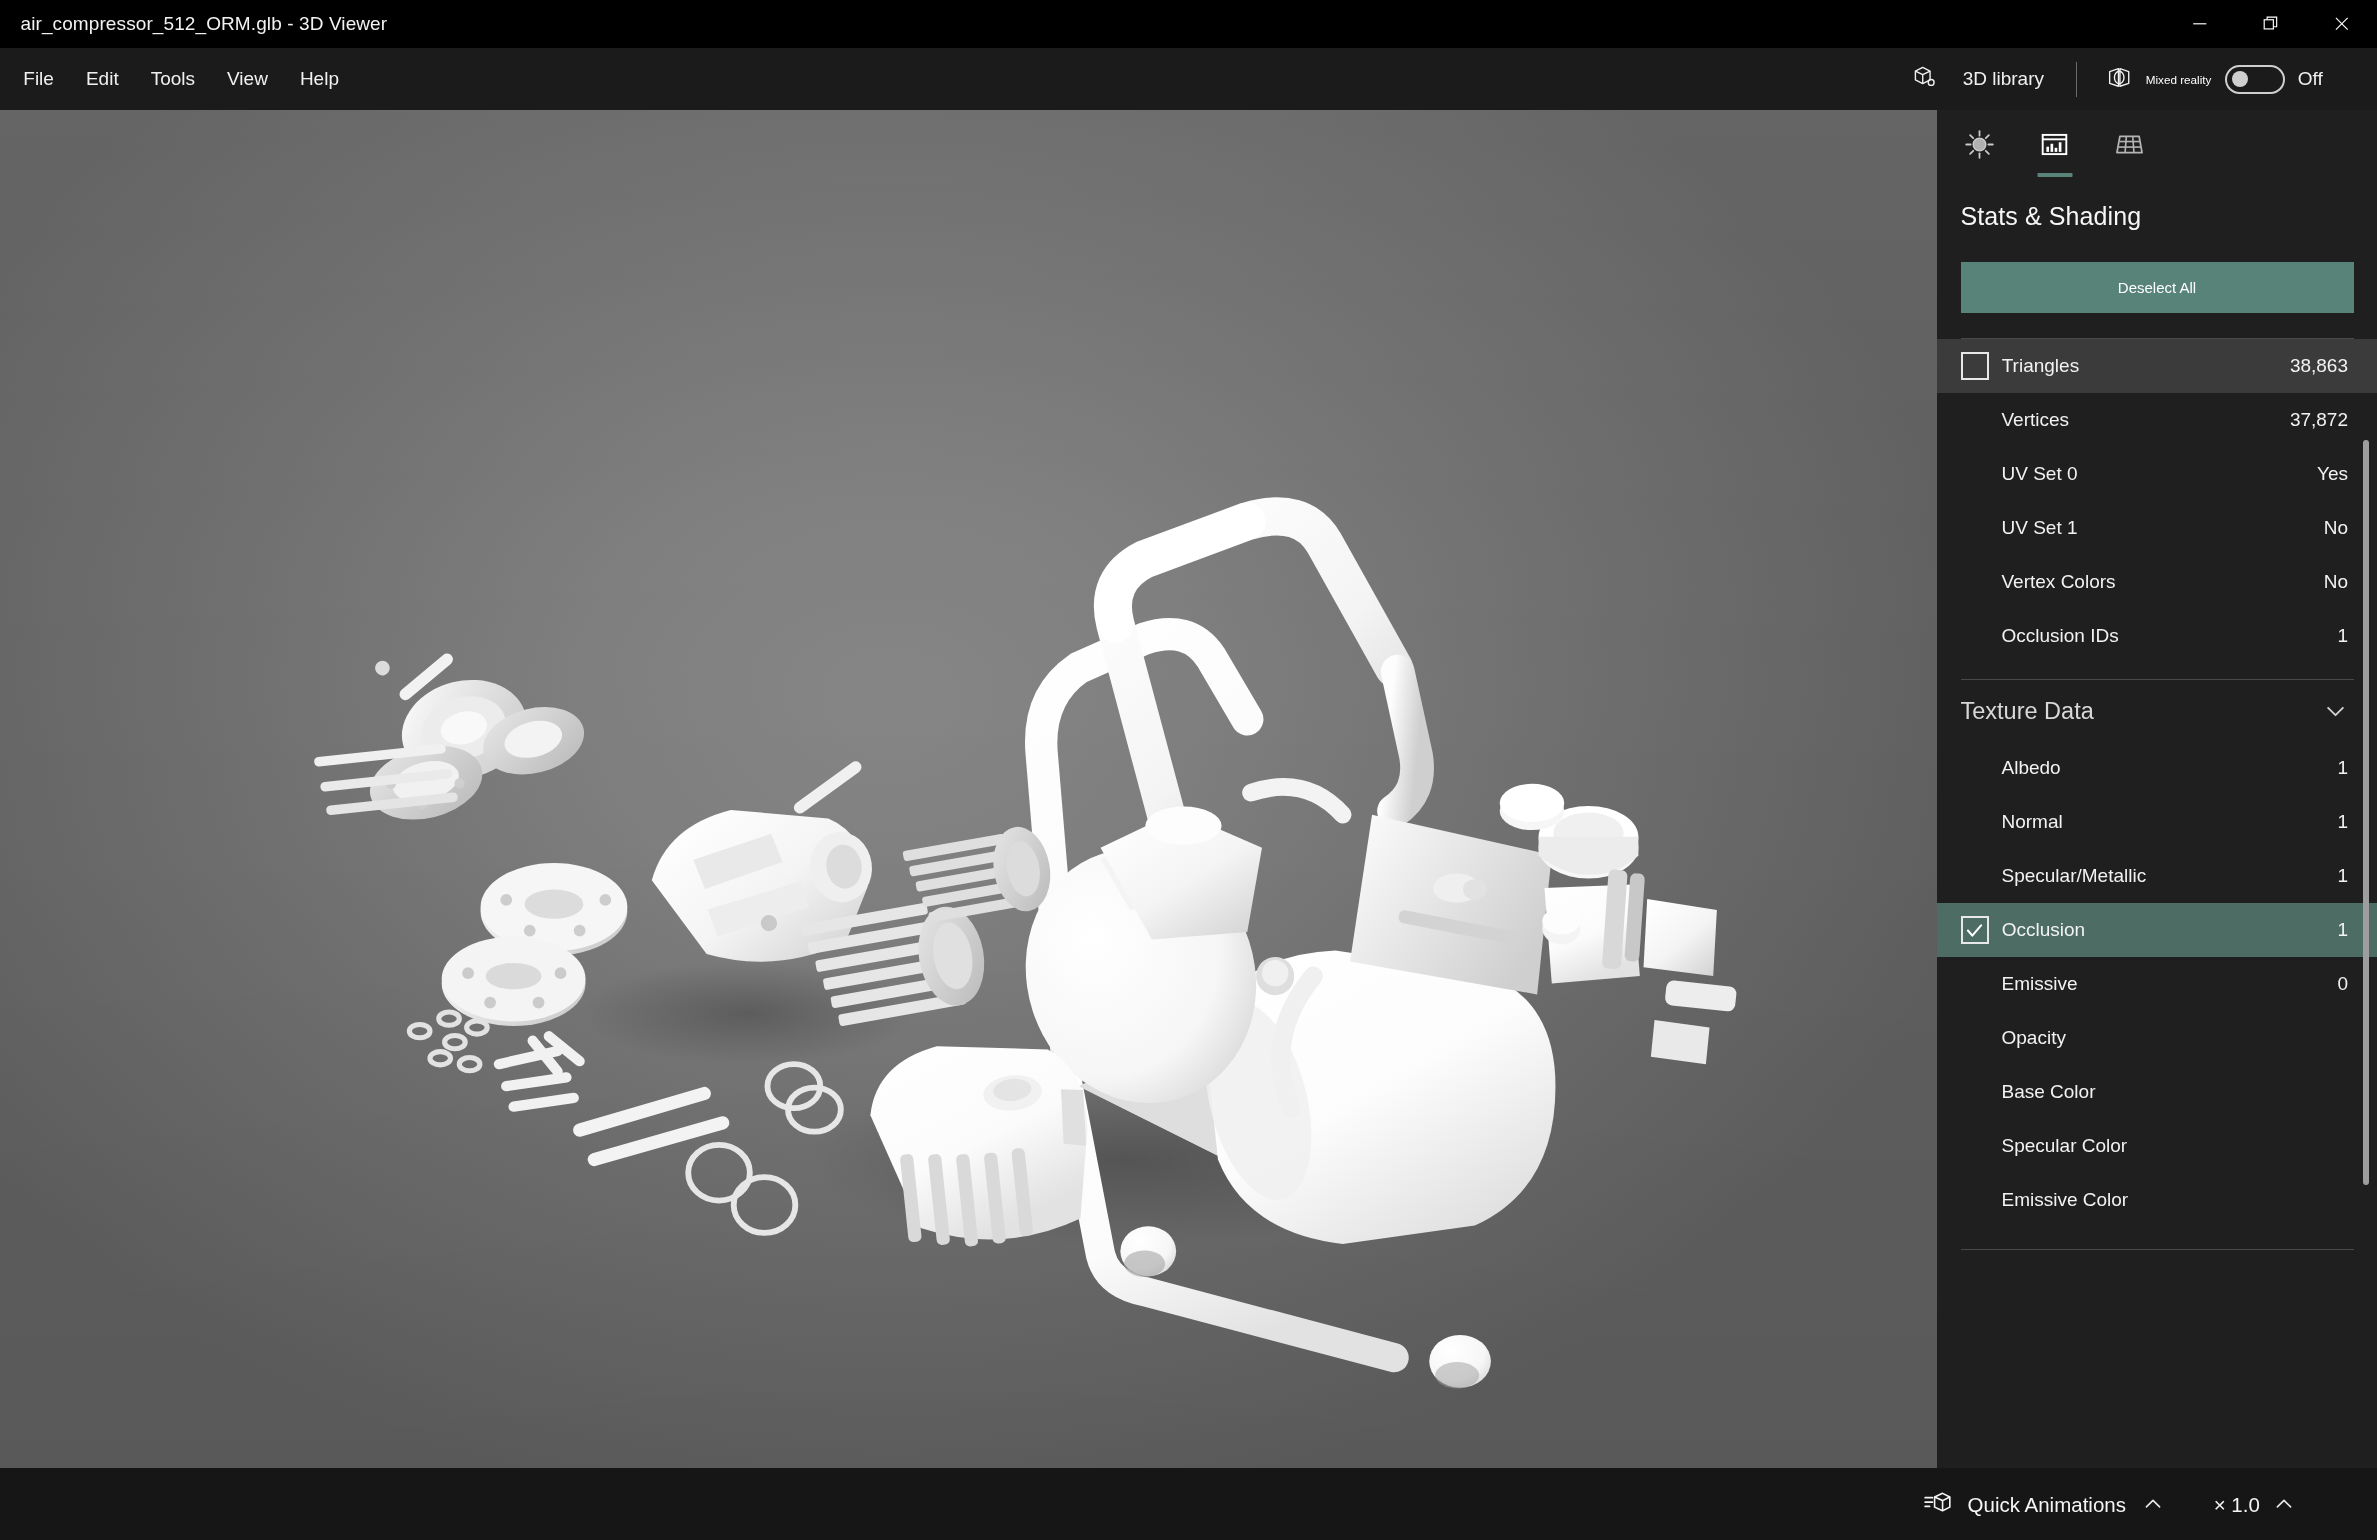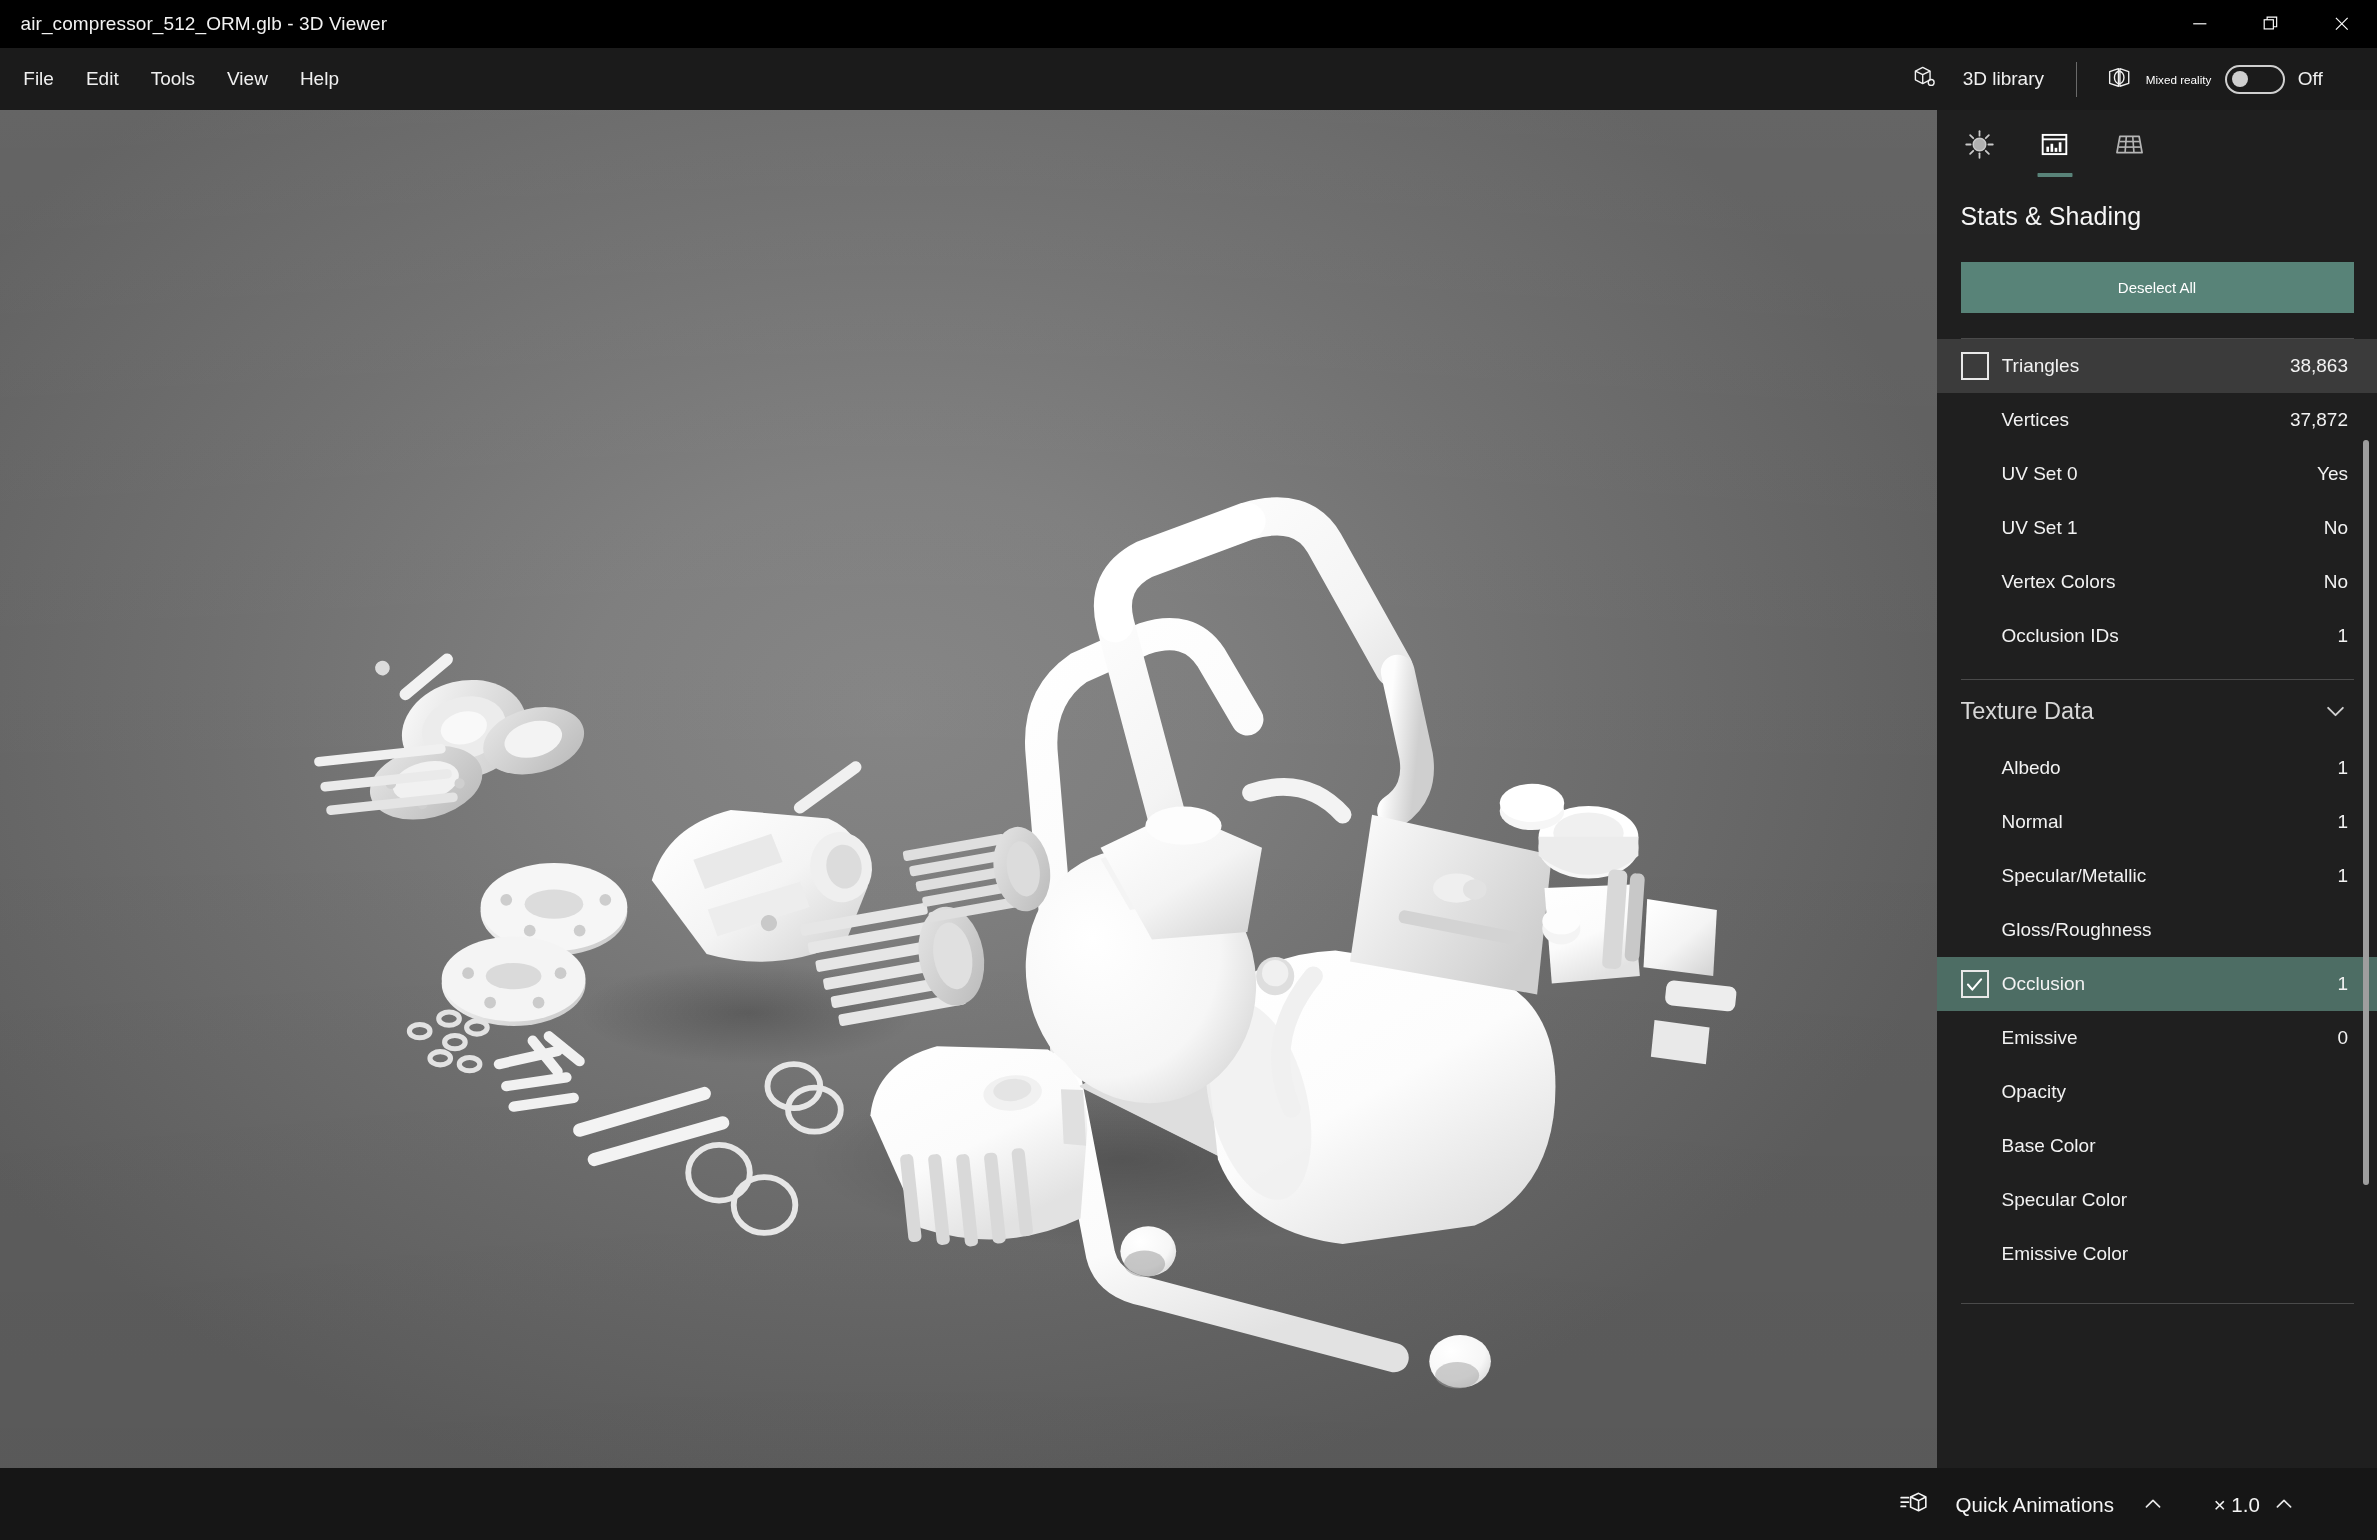--- a/index.html
+++ b/index.html
@@ -121,21 +121,21 @@
   }
   .scrollbar-thumb {
     position:absolute; left:2.2px; width:5.9px; background:#9e9e9e; border-radius:2.9px;
   }
 
   
   .bottombar {
     height:73px; flex:0 0 73px; background:#161616; display:flex; align-items:center;
     justify-content:flex-end; padding-right:66px; gap:0;
   }
-  .qa-group { display:flex; align-items:center; gap:28px; padding:8.8px 14.7px; cursor:default; }
+  .qa-group { display:flex; align-items:center; gap:16px; padding:8.8px 14.7px; cursor:default; }
   .qa-label { font-size:20.5px; color:#f5f5f5; }
   .speed-group { display:flex; align-items:center; gap:13.2px; padding:8.8px 16px; margin-left:19px; cursor:default; }
   .speed-label { font-size:20.5px; color:#f5f5f5; }
 </style>
 </head>
 <body>
 
 <div id="app">
 
   <div class="titlebar">
@@ -541,24 +541,20 @@
           <span class="rvalue">1</span>
         </div>
         <div class="row indent">
           <span class="rlabel">Normal</span>
           <span class="rvalue">1</span>
         </div>
         <div class="row indent">
           <span class="rlabel">Specular/Metallic</span>
           <span class="rvalue">1</span>
         </div>
-        <div class="row indent">
-          <span class="rlabel">Gloss/Roughness</span>
-          <span class="rvalue"></span>
-        </div>
 
         <div class="row has-check selected">
           <span class="cbox">
             <svg width="19" height="19" viewBox="0 0 26 26">
               <polyline points="4,13 10,20 22,6" fill="none" stroke="#ffffff" stroke-width="2.8" stroke-linecap="round" stroke-linejoin="round"></polyline>
             </svg>
           </span>
           <span class="rlabel">Occlusion</span>
           <span class="rvalue">1</span>
         </div>

